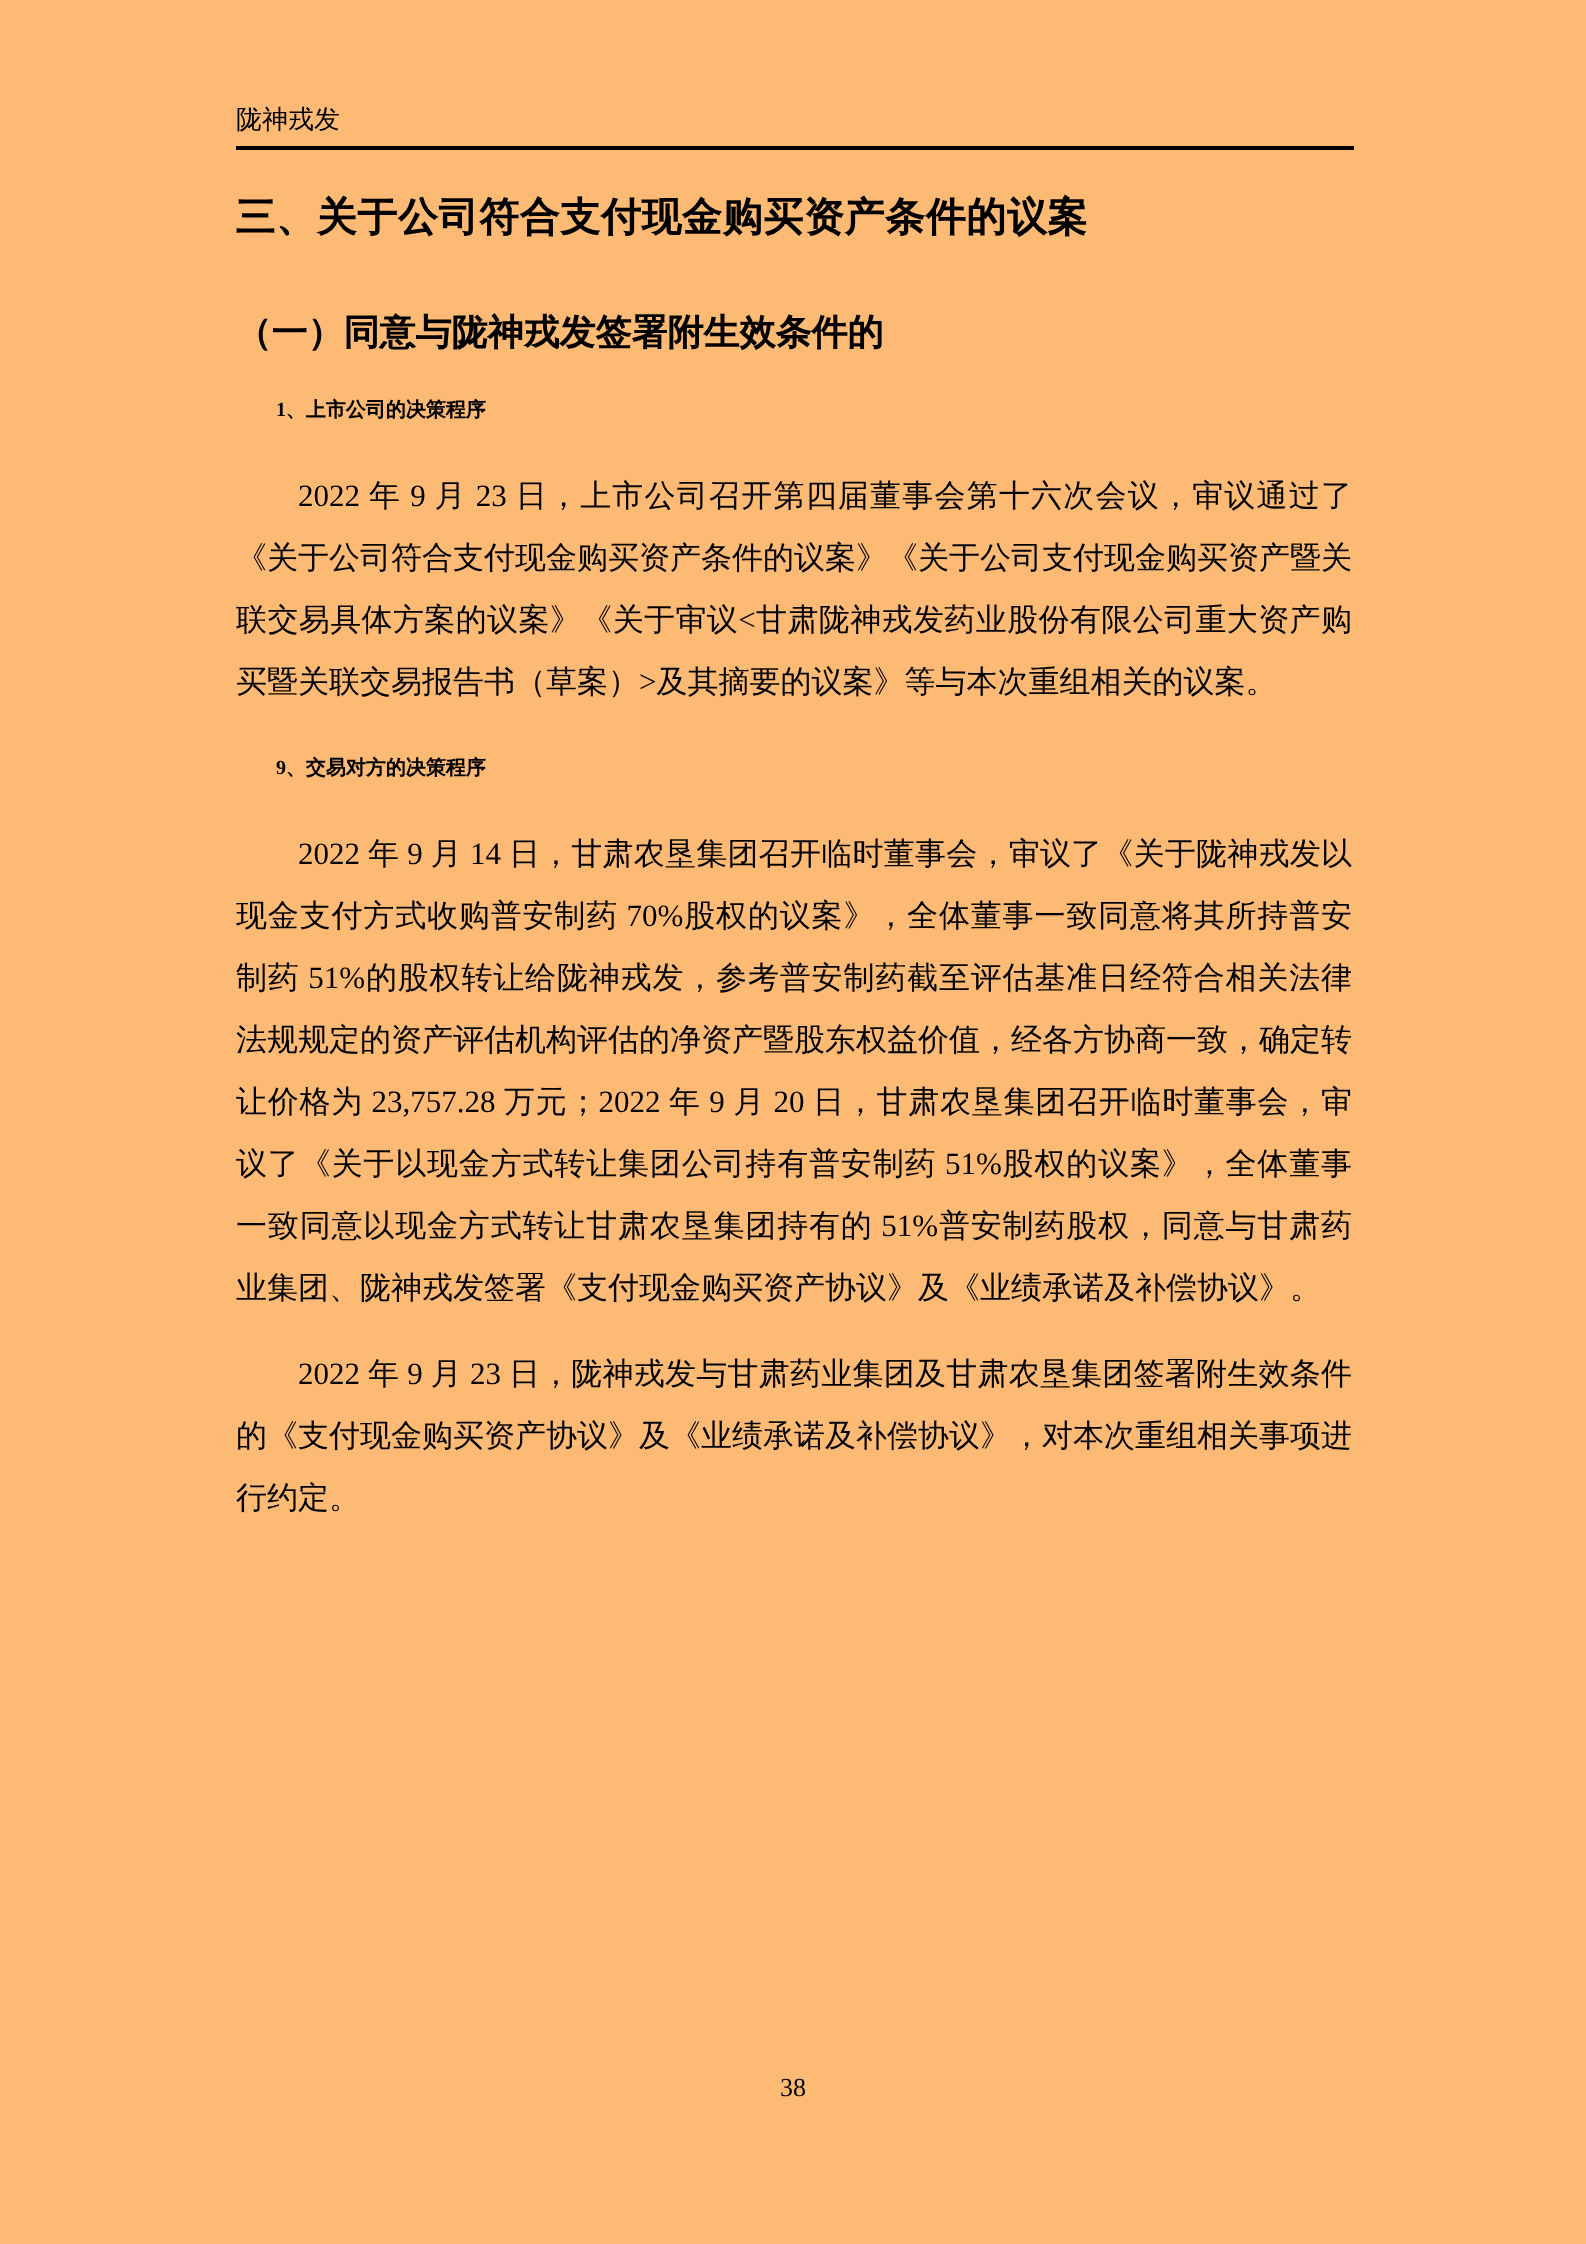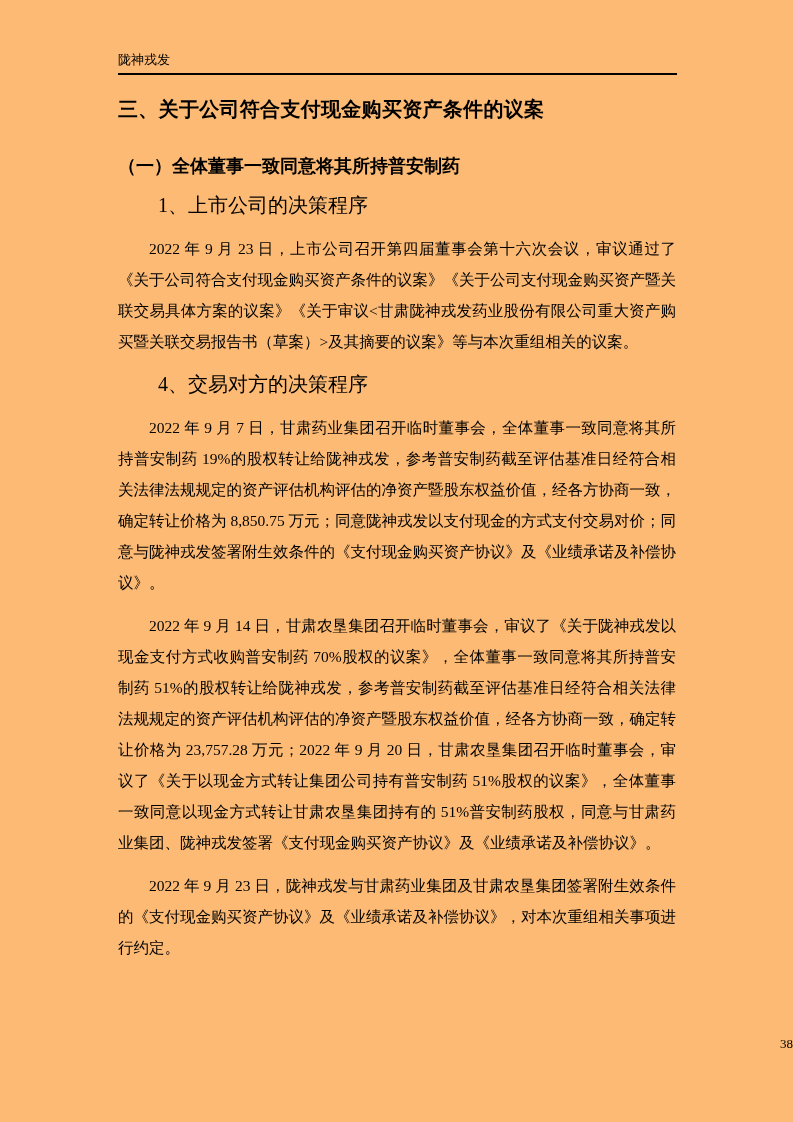--- a/index.html
+++ b/index.html
@@ -42,64 +42,63 @@
     margin-bottom: 30px;
   }
   .h2 {
     font-family: "Liberation Sans", sans-serif;
     font-weight: bold;
     font-size: 18px;
     line-height: 28px;
     margin-bottom: 10px;
   }
   .h3 {
-    font-size: 20px;
+    font-size: 10px;
     line-height: 31px;
     margin-bottom: 12px;
     text-indent: 2em;
-    font-weight: normal;
+    font-weight: bold;
   }
   .para {
     font-size: 15.5px;
     line-height: 31px;
     margin-bottom: 12px;
     text-indent: 2em;
     text-align: justify;
     font-family: Liberation Serif, serif;
   }
   .footer {
     position: absolute;
     left: 0; right: 0; top: 1036px;
-    text-align: right;
+    text-align: center;
     font-size: 13px;
     line-height: 16px;
   }
 </style>
 </head>
 <body>
 
 <div class="page">
 
   <div class="header">
     <span class="left">陇神戎发</span>
   </div>
 
   <div class="content">
 
     <div class="h1">三、关于公司符合支付现金购买资产条件的议案</div>
 
-    <div class="h2">（一）全体董事一致同意将其所持普安制药</div>
+    <div class="h2">（一）同意与陇神戎发签署附生效条件的</div>
 
     <div class="h3">1、上市公司的决策程序</div>
 
     <div class="para">2022 年 9 月 23 日，上市公司召开第四届董事会第十六次会议，审议通过了《关于公司符合支付现金购买资产条件的议案》《关于公司支付现金购买资产暨关联交易具体方案的议案》《关于审议&lt;甘肃陇神戎发药业股份有限公司重大资产购买暨关联交易报告书（草案）&gt;及其摘要的议案》等与本次重组相关的议案。</div>
 
-    <div class="h3">4、交易对方的决策程序</div>
+    <div class="h3">9、交易对方的决策程序</div>
 
-    <div class="para">2022 年 9 月 7 日，甘肃药业集团召开临时董事会，全体董事一致同意将其所持普安制药 19%的股权转让给陇神戎发，参考普安制药截至评估基准日经符合相关法律法规规定的资产评估机构评估的净资产暨股东权益价值，经各方协商一致，确定转让价格为 8,850.75 万元；同意陇神戎发以支付现金的方式支付交易对价；同意与陇神戎发签署附生效条件的《支付现金购买资产协议》及《业绩承诺及补偿协议》。</div>
 
     <div class="para">2022 年 9 月 14 日，甘肃农垦集团召开临时董事会，审议了《关于陇神戎发以现金支付方式收购普安制药 70%股权的议案》，全体董事一致同意将其所持普安制药 51%的股权转让给陇神戎发，参考普安制药截至评估基准日经符合相关法律法规规定的资产评估机构评估的净资产暨股东权益价值，经各方协商一致，确定转让价格为 23,757.28 万元；2022 年 9 月 20 日，甘肃农垦集团召开临时董事会，审议了《关于以现金方式转让集团公司持有普安制药 51%股权的议案》，全体董事一致同意以现金方式转让甘肃农垦集团持有的 51%普安制药股权，同意与甘肃药业集团、陇神戎发签署《支付现金购买资产协议》及《业绩承诺及补偿协议》。</div>
 
     <div class="para">2022 年 9 月 23 日，陇神戎发与甘肃药业集团及甘肃农垦集团签署附生效条件的《支付现金购买资产协议》及《业绩承诺及补偿协议》，对本次重组相关事项进行约定。</div>
 
   </div>
 
   <div class="footer">
     <span>38</span>
   </div>

